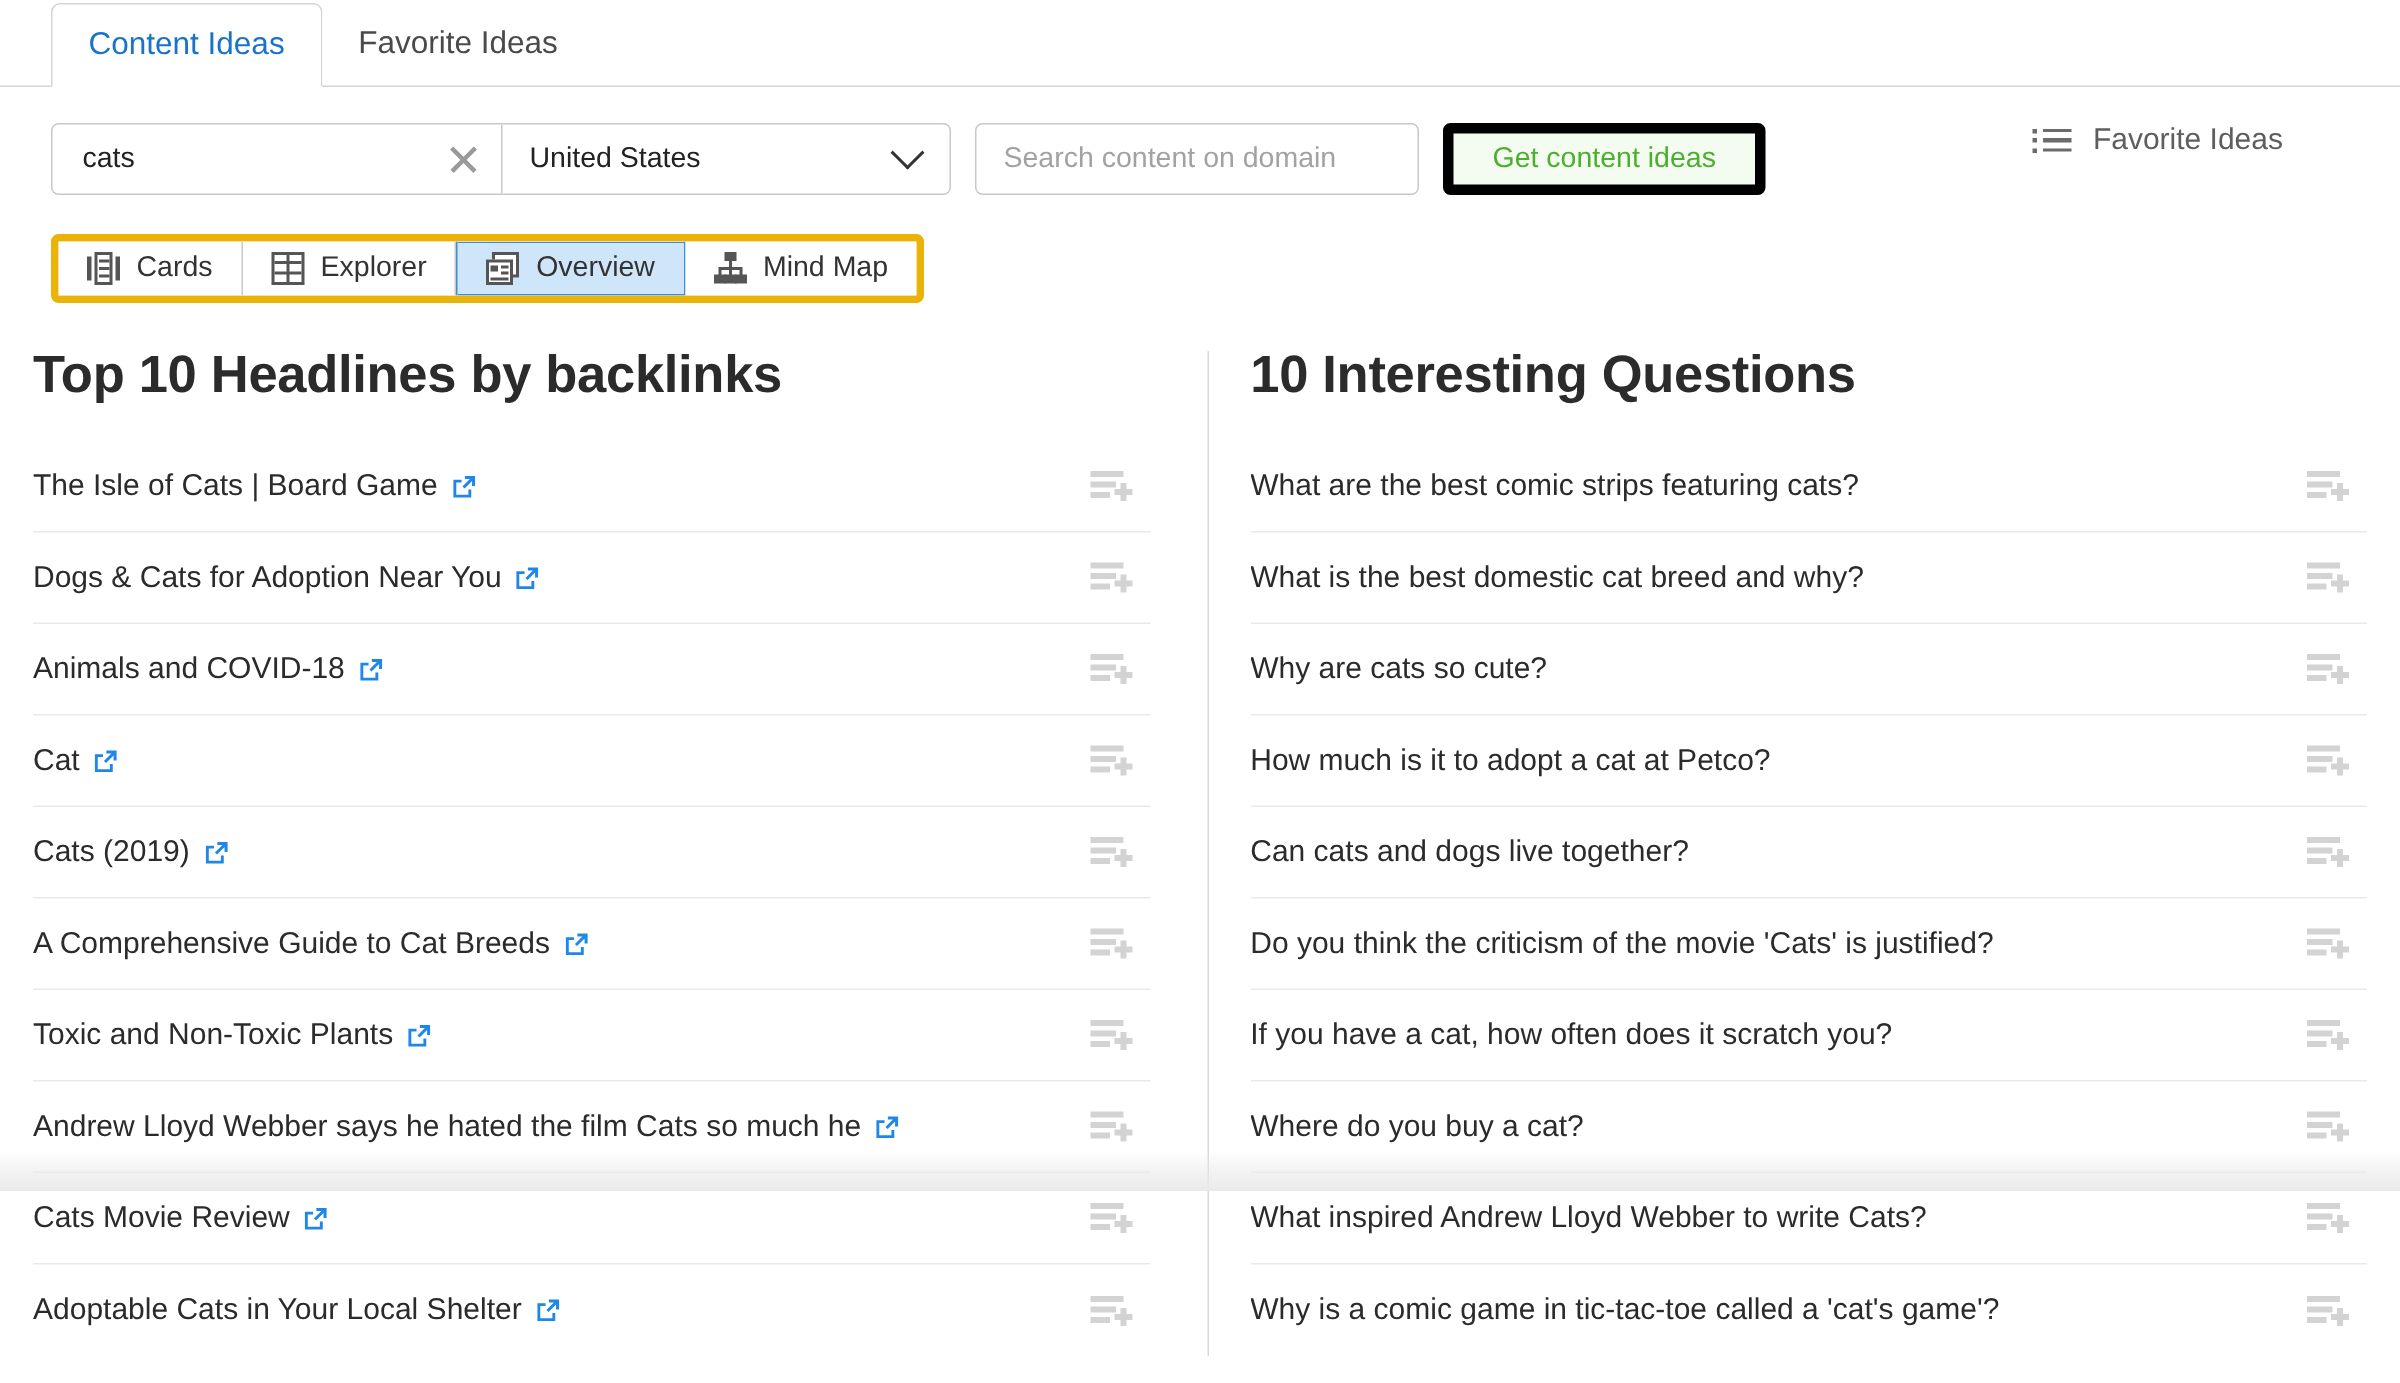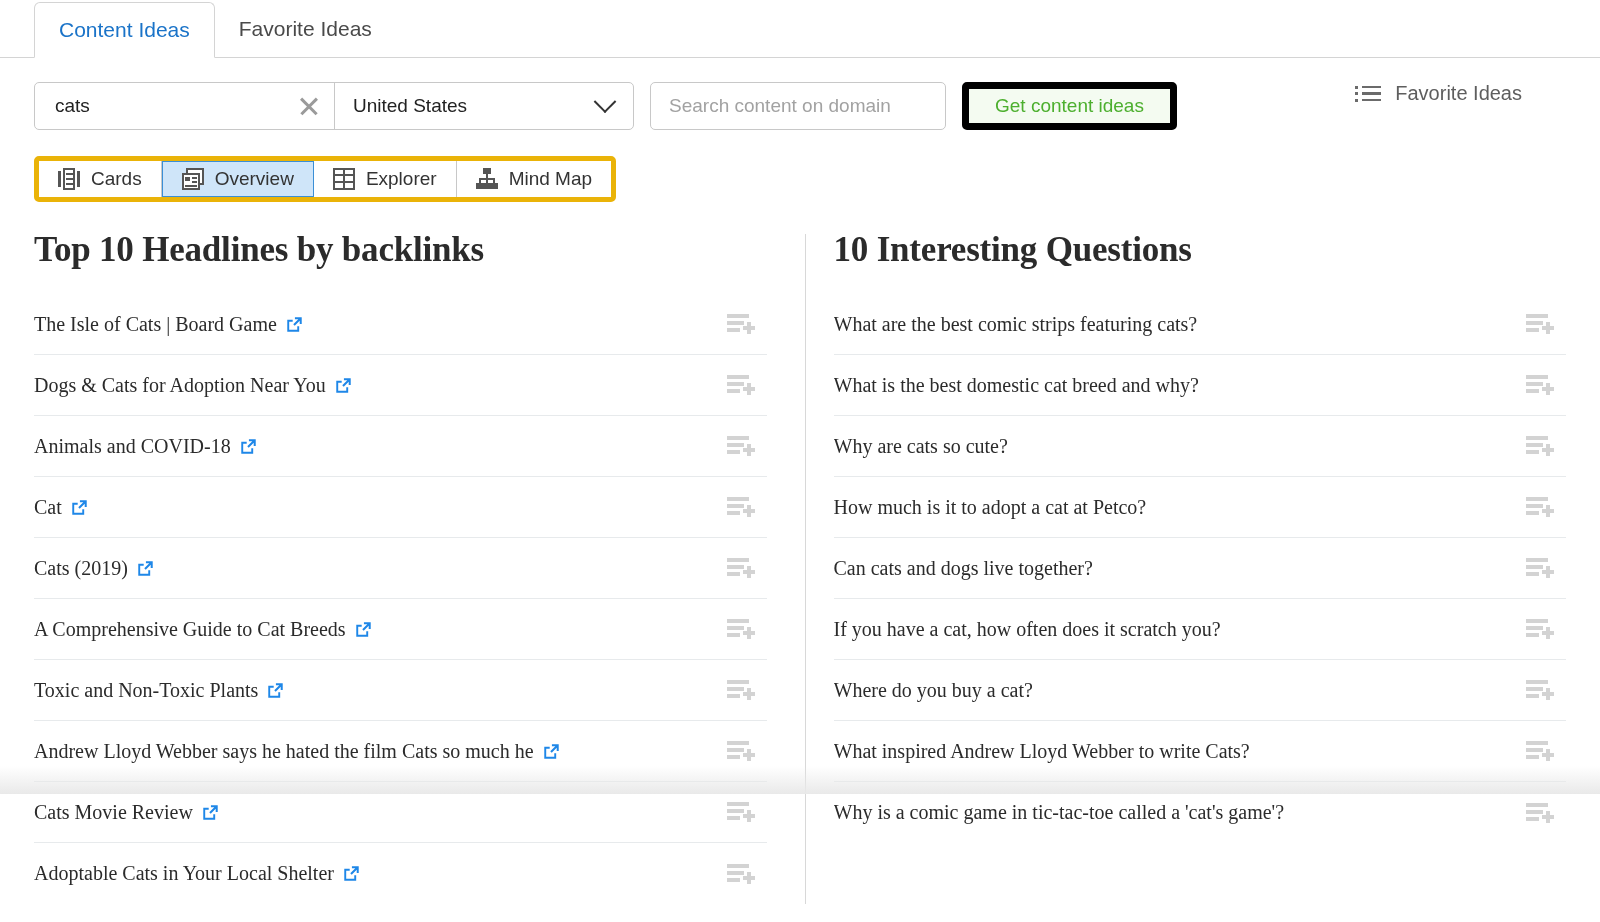--- a/index.html
+++ b/index.html
@@ -222,23 +222,22 @@
   .ic-mm .m-b3 { right:0; bottom:1px; }
   .ic-mm .m-vs { position:absolute; left:10.5px; top:6px; width:2px; height:4px; background:#555; }
   .ic-mm .m-hb { position:absolute; left:3px; top:10px; width:16px; height:2px; background:#555; }
   .ic-mm .m-d { position:absolute; width:2px; height:4px; background:#555; top:12px; }
   .ic-mm .m-d1 { left:3px; } .ic-mm .m-d2 { left:10.5px; } .ic-mm .m-d3 { right:3px; }
 
   
   .content {
     display: flex;
     margin-top: 28px;
-    padding: 0 34px;
+    padding: 0 22px;
     position: relative;
-    font-family: Liberation Serif, serif;
   }
   .col { flex: 1 1 0; min-width: 0; }
   .col-left { padding-right: 38px; }
   .divider {
     width: 1px;
     background: #d8d8d8;
     margin: 4px 0 0 0;
     flex: 0 0 1px;
     align-self: stretch;
   }
@@ -338,38 +337,38 @@
       <span class="vicon ic-cards">
         <span class="c-side c-l"></span>
           <span class="c-side c-r"></span>
         <span class="c-main"></span>
         <span class="c-ln"></span>
           <span class="c-ln"></span>
           <span class="c-ln"></span>
       </span>
       <span>Cards</span>
     </div>
+    <div class="vbtn">
+      <span class="vicon ic-grid">
+        <span class="g-h g-h1"></span>
+          <span class="g-h g-h2"></span>
+          <span class="g-v"></span>
+      </span>
+      <span>Explorer</span>
+    </div>
     <div class="vbtn active">
       <span class="vicon ic-ov">
         <span class="o-back"></span>
           <span class="o-front"></span>
         <span class="o-sq"></span>
           <span class="o-l o-l1"></span>
         <span class="o-l o-l2"></span>
           <span class="o-l o-l3"></span>
       </span>
       <span>Overview</span>
-    </div>
-    <div class="vbtn">
-      <span class="vicon ic-grid">
-        <span class="g-h g-h1"></span>
-          <span class="g-h g-h2"></span>
-          <span class="g-v"></span>
-      </span>
-      <span>Explorer</span>
     </div>
     <div class="vbtn">
       <span class="vicon ic-mm">
         <span class="m-box m-top"></span>
         <span class="m-vs"></span>
           <span class="m-hb"></span>
         <span class="m-d m-d1"></span>
           <span class="m-d m-d2"></span>
           <span class="m-d m-d3"></span>
         <span class="m-box m-b1"></span>
@@ -609,20 +608,32 @@
             <span class="addlist-icon">
               <i></i>
               <i></i>
               <i></i>
               <span class="pv"></span>
               <span class="ph"></span>
             </span>
           </div>
           <div class="row">
             <span class="row-text">
+              <span>Do you think the criticism of the movie 'Cats' is justified?</span>
+            </span>
+            <span class="addlist-icon">
+              <i></i>
+              <i></i>
+              <i></i>
+              <span class="pv"></span>
+              <span class="ph"></span>
+            </span>
+          </div>
+          <div class="row">
+            <span class="row-text">
               <span>If you have a cat, how often does it scratch you?</span>
             </span>
             <span class="addlist-icon">
               <i></i>
               <i></i>
               <i></i>
               <span class="pv"></span>
               <span class="ph"></span>
             </span>
           </div>

